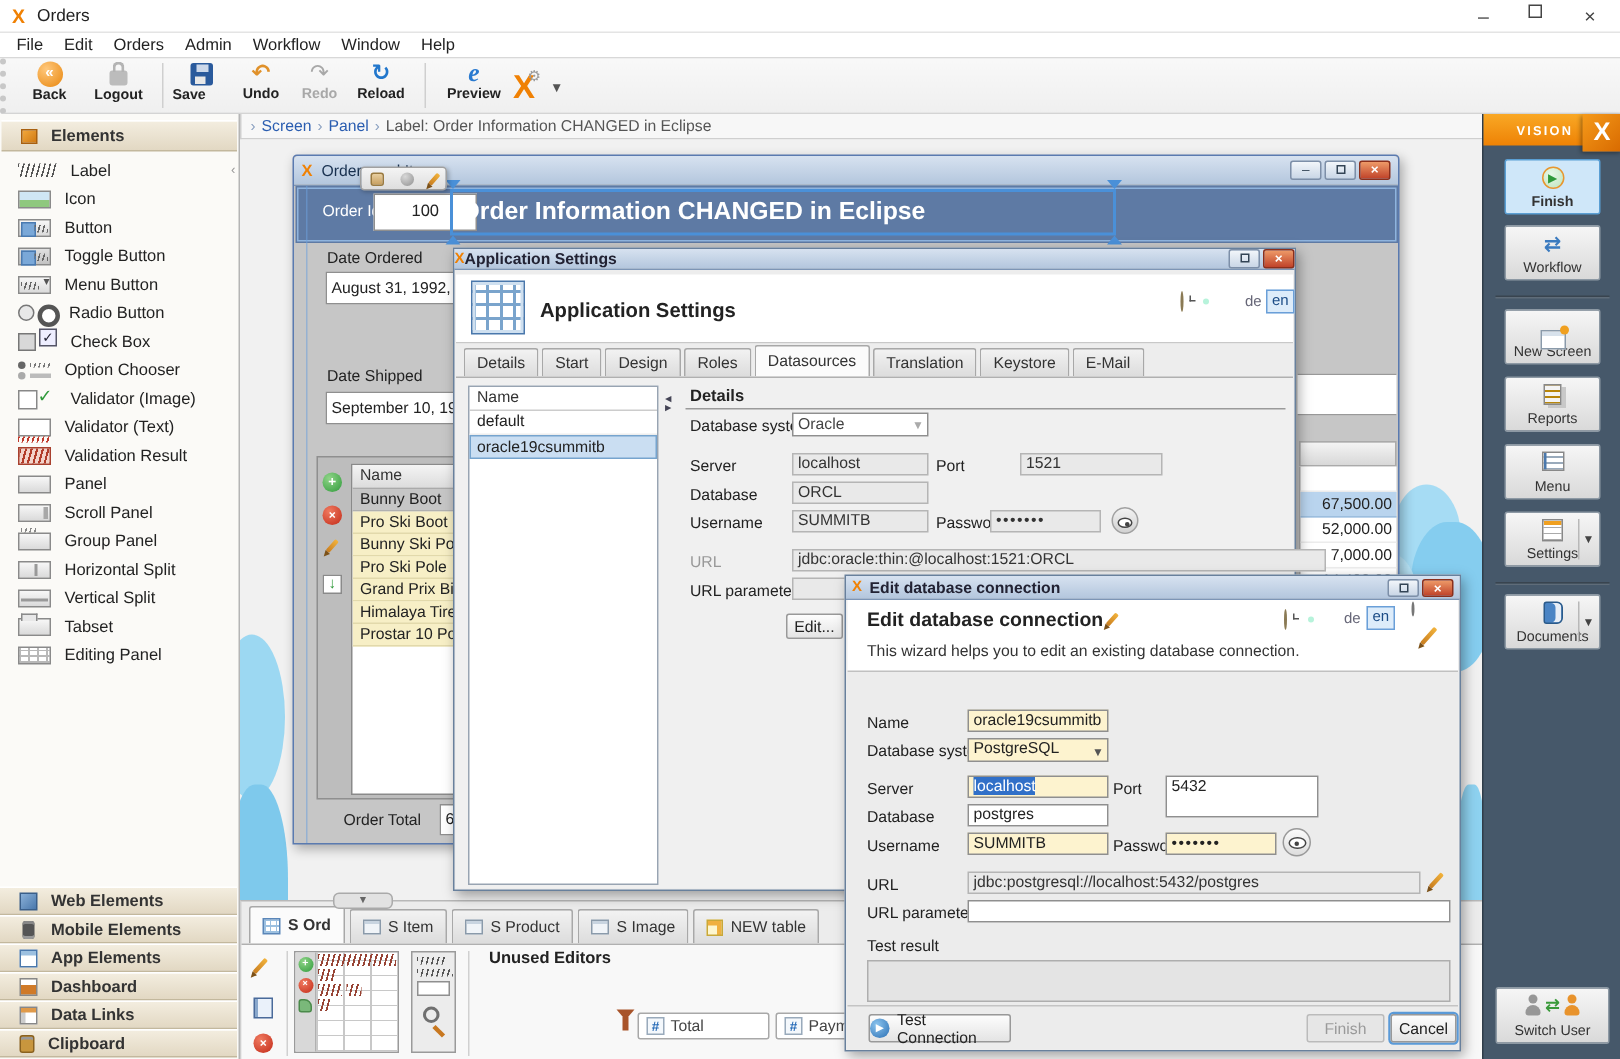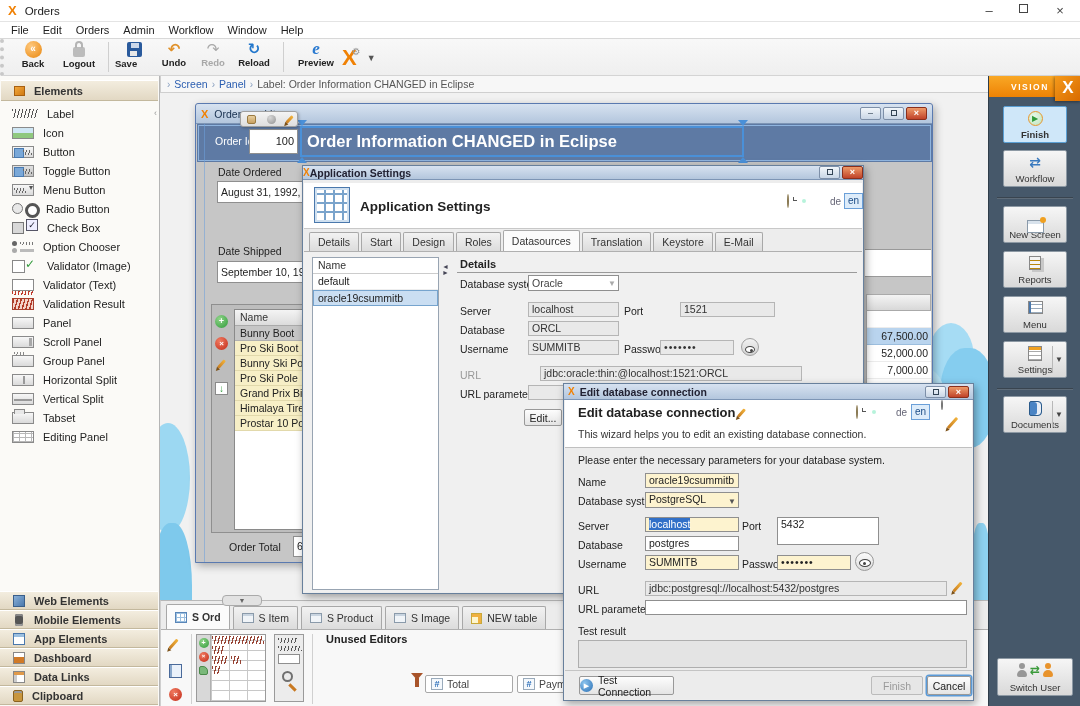--- a/index.html
+++ b/index.html
@@ -296,21 +296,21 @@
         <span style="font-size:10.5px;color:#18304f">Orders and Items</span>
         <span style="margin-left:auto;display:flex;gap:2px">
           <span class="wbtn">–</span>
           <span class="wbtn"><span style="display:inline-block;width:6px;height:6px;border:1px solid #345"></span></span>
           <span class="wbtn wclose">×</span>
         </span>
       </div>
 
       <div class="abs" style="left:1px;top:20px;width:735px;height:38px;background:#5e7aa4;outline:1px solid #8fb4de;outline-offset:-2px">
         <span class="abs" style="left:18px;top:11px;color:#fff;font-size:10.5px">Order Id</span>
-        <div class="field abs" style="left:52px;top:5px;width:49px;height:25px;line-height:23px;text-align:right;font-size:11px">100</div>
+        <div class="field abs" style="left:52px;top:5px;width:69px;height:25px;line-height:23px;text-align:center;font-size:11px">100</div>
 
         <div class="abs" style="left:103px;top:2px;width:444px;height:31px;border:2px solid #4a90d8;color:#fff;font-weight:bold;font-size:16.5px;line-height:27px;padding-left:5px;overflow:hidden;white-space:nowrap">Order Information CHANGED in Eclipse</div>
         <span class="selhandle" style="left:100px;top:-4px;border-left:5px solid transparent;border-right:5px solid transparent;border-top:6px solid #4a90d8"></span>
         <span class="selhandle" style="left:541px;top:-4px;border-left:5px solid transparent;border-right:5px solid transparent;border-top:6px solid #4a90d8"></span>
         <span class="selhandle" style="left:100px;top:33px;border-left:5px solid transparent;border-right:5px solid transparent;border-bottom:6px solid #4a90d8"></span>
         <span class="selhandle" style="left:541px;top:33px;border-left:5px solid transparent;border-right:5px solid transparent;border-bottom:6px solid #4a90d8"></span>
       </div>
 
       <span class="abs lbl" style="left:22px;top:62px">Date Ordered</span>
       <div class="field abs" style="left:21px;top:77px;width:86px;height:22px;line-height:20px">August 31, 1992, 12</div>
@@ -500,21 +500,21 @@
       <span class="abs lbl" style="left:320px;top:53px">Port</span>
       <div class="field abs grayf" style="left:376px;top:50px;width:95px;height:15px">1521</div>
       <span class="abs lbl" style="left:156px;top:72px">Database</span>
       <div class="field abs grayf" style="left:224px;top:69px;width:91px;height:15px">ORCL</div>
       <span class="abs lbl" style="left:156px;top:91px">Username</span>
       <div class="field abs grayf" style="left:224px;top:88px;width:91px;height:15px">SUMMITB</div>
       <span class="abs lbl" style="left:320px;top:91px">Password</span>
       <div class="field abs grayf" style="left:356px;top:88px;width:74px;height:15px;letter-spacing:1px">•••••••</div>
       <span class="abs" style="left:437px;top:86px;width:18px;height:18px;border-radius:50%;background:linear-gradient(#f2f2f2,#d2d2d2);border:1px solid #a0a0a0;text-align:center;padding-top:4px"><span class="eye" style="width:10px;height:7px"></span></span>
       <span class="abs lbl" style="left:156px;top:117px;color:#999">URL</span>
-      <div class="field abs grayf" style="left:236px;top:114px;width:262px;height:15px">jdbc:oracle:thin:@localhost:1521:ORCL</div>
+      <div class="field abs grayf" style="left:224px;top:114px;width:356px;height:15px">jdbc:oracle:thin:@localhost:1521:ORCL</div>
       <span class="abs lbl" style="left:156px;top:136px">URL parameter</span>
       <div class="field abs grayf" style="left:224px;top:133px;width:324px;height:15px"></div>
       <div class="btn abs" style="left:220px;top:157px;width:38px;height:17px">
           <span>Edit...</span>
         </div>
     </div>
   </div>
 
   <div class="dlg abs" style="left:563px;top:383px;width:411px;height:318px">
     <div class="tb7" style="height:16px;padding:0 4px;gap:5px">
@@ -529,21 +529,20 @@
       <span class="abs" style="left:13px;top:5px;font-weight:bold;font-size:13px">Edit database connection</span>
       <span class="abs pen" style="left:175px;top:8px"></span>
       <span class="abs" style="left:13px;top:28px;font-size:10.5px;color:#333">This wizard helps you to edit an existing database connection.</span>
       <span class="abs clockico" style="left:288px;top:6px"></span>
       <span class="abs camico" style="left:308px;top:8px"></span>
       <span class="abs delbl" style="left:331px;top:7px">de</span>
       <span class="abs enbox" style="left:346px;top:4px">en</span>
       <span class="abs cyl" style="left:371px;top:2px;width:30px;height:42px;z-index:2"><span class="pen" style="position:absolute;left:10px;top:14px;height:14px"></span></span>
     </div>
     <div class="abs" style="left:1px;top:64px;right:1px;bottom:30px;background:#ececec">
-      <span class="abs" style="left:13px;top:6px;font-size:10.5px">Please enter the necessary parameters for your database system.</span>
       <span class="abs lbl" style="left:13px;top:28px">Name</span>
       <div class="field abs yellow" style="left:80px;top:25px;width:94px;height:15px">oracle19csummitb</div>
       <span class="abs lbl" style="left:13px;top:47px">Database system</span>
       <div class="field abs yellow" style="left:80px;top:44px;width:94px;height:16px">
         <span>PostgreSQL</span>
         <span style="position:absolute;right:2px;top:2px;font-size:8px;color:#555">▼</span>
       </div>
       <span class="abs lbl" style="left:13px;top:72px">Server</span>
       <div class="field abs yellow" style="left:80px;top:69px;width:94px;height:15px"><span style="background:#3170c8;color:#fff">localhost</span></div>
       <span class="abs lbl" style="left:177px;top:72px">Port</span>

